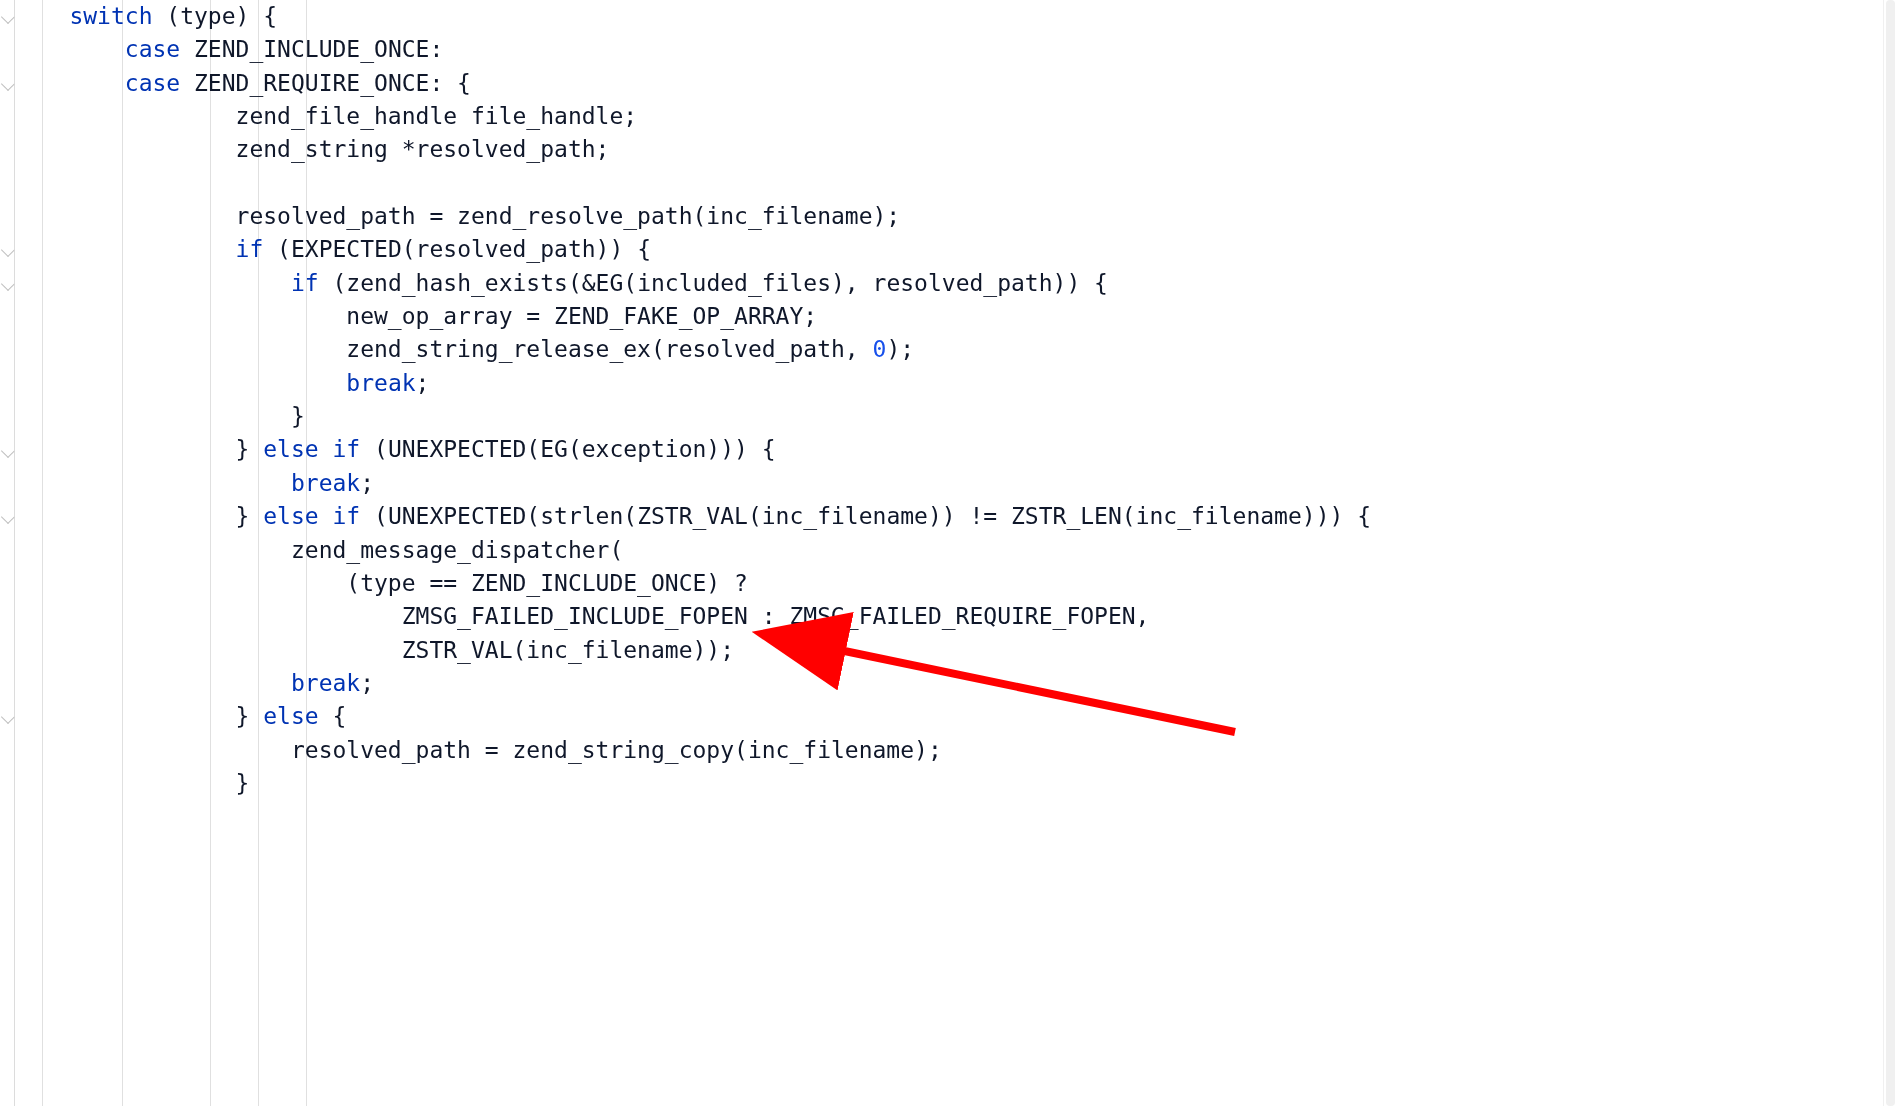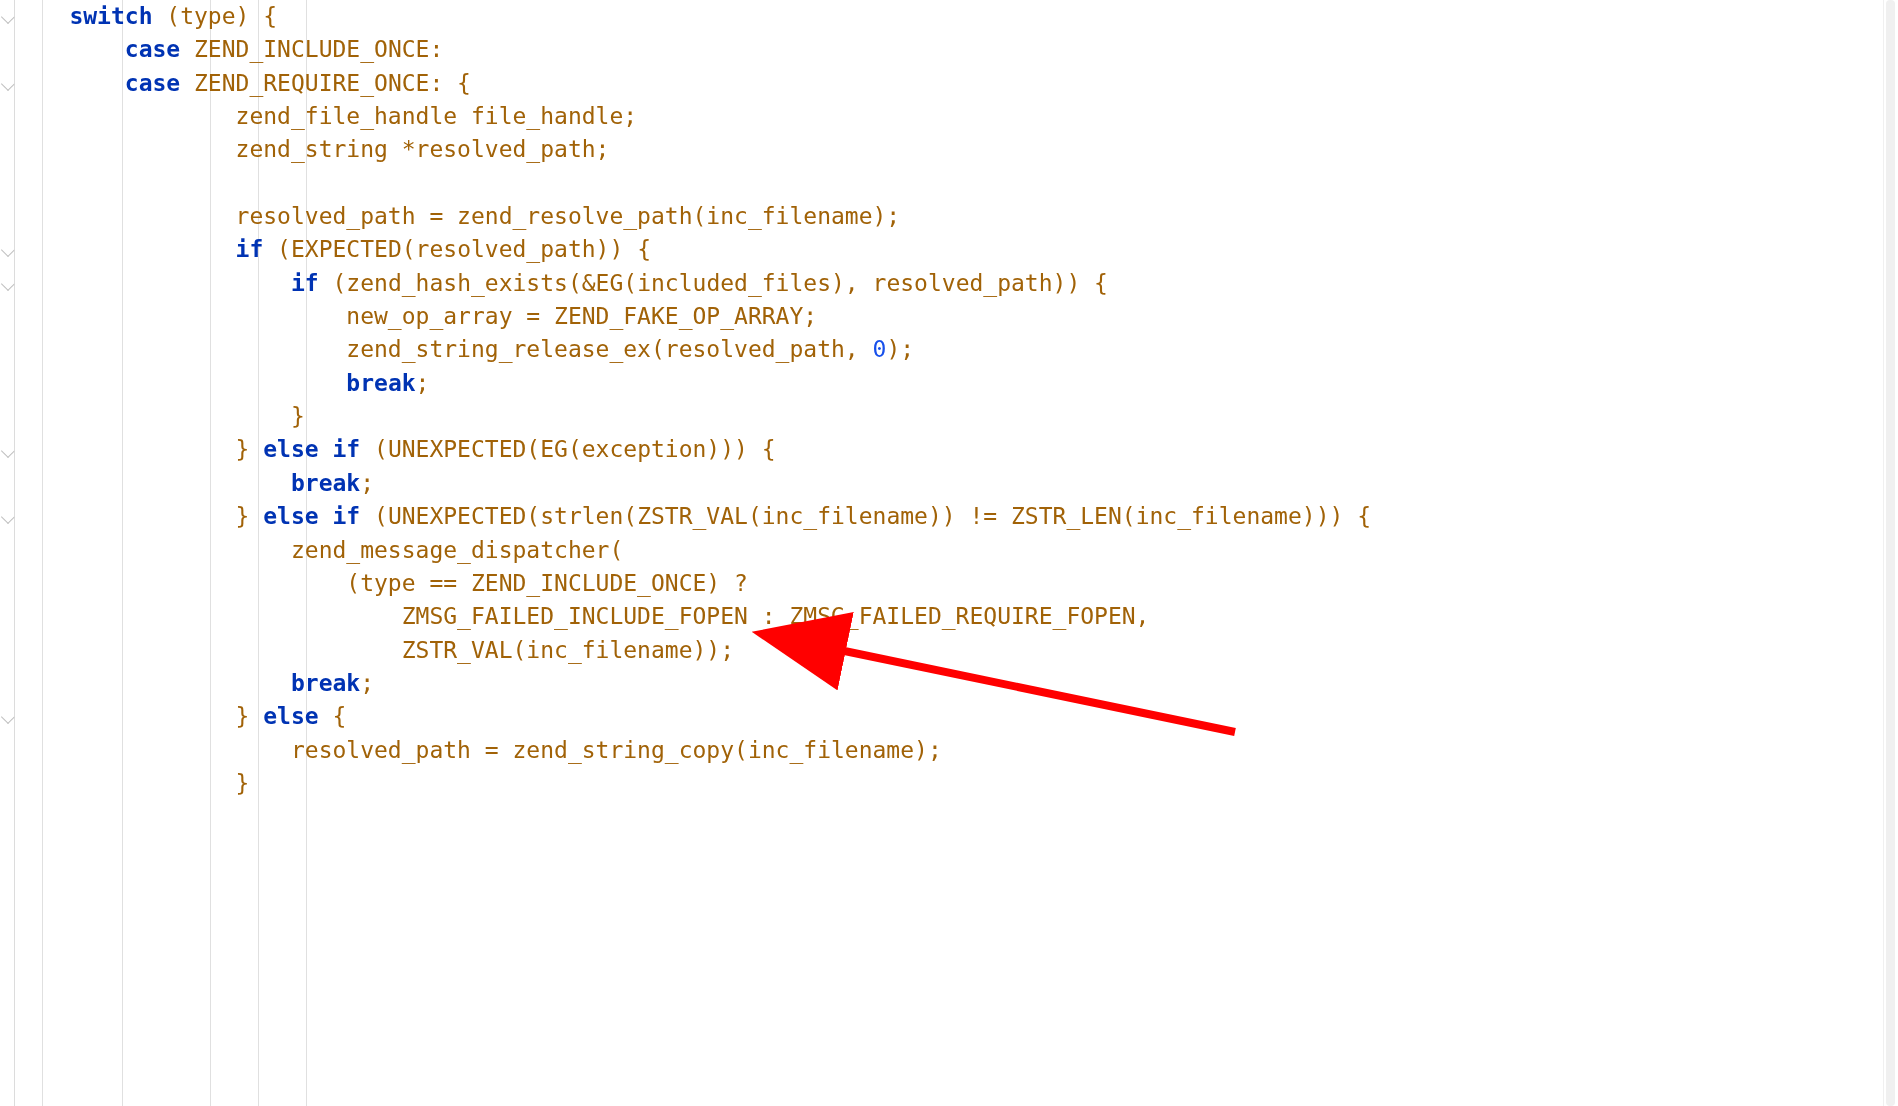--- a/index.html
+++ b/index.html
@@ -38,23 +38,23 @@
     position: absolute;
     left: 14px; right: 0; top: 0; bottom: 0;
     white-space: pre;
     color: #000;
     padding-top: 0;
   }
   .line {
     height: 33.35px;
     position: relative;
   }
-  .kw { color: #0033b3; font-weight: 700; }
+  .kw { color: #0033b3; font-weight: 400; }
   .num { color: #1750eb; }
-  .plain { color: #a16207; }
+  .plain { color: #0f172a; }
   .guides {
     position: absolute;
     left: 14px; top:0; bottom:0;
     pointer-events: none;
   }
   .vline {
     position: absolute;
     top: 0; bottom: 0;
     width: 0;
     border-left: 1px solid #e0e0e0;

